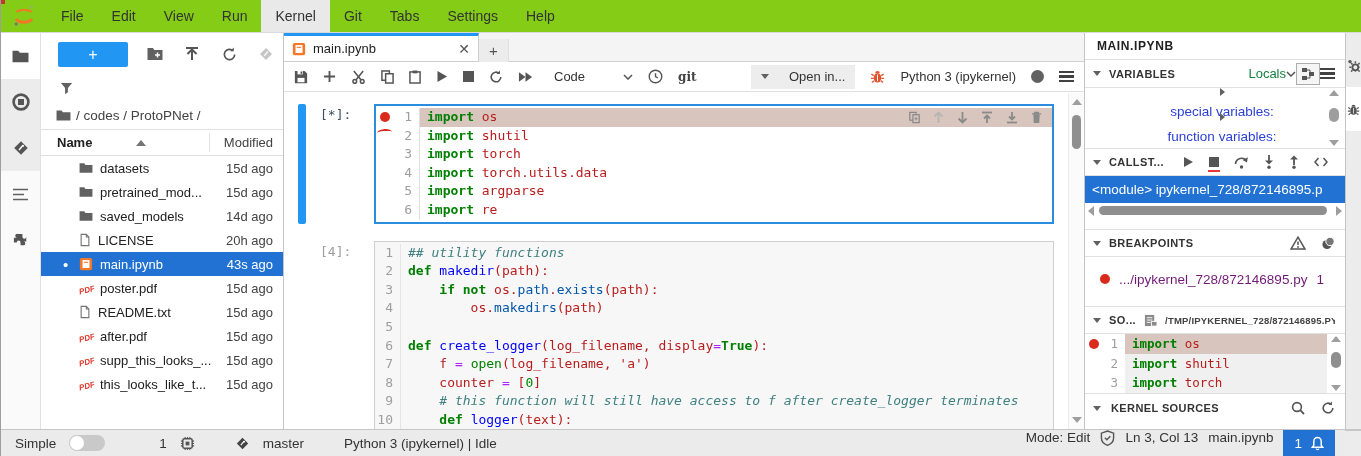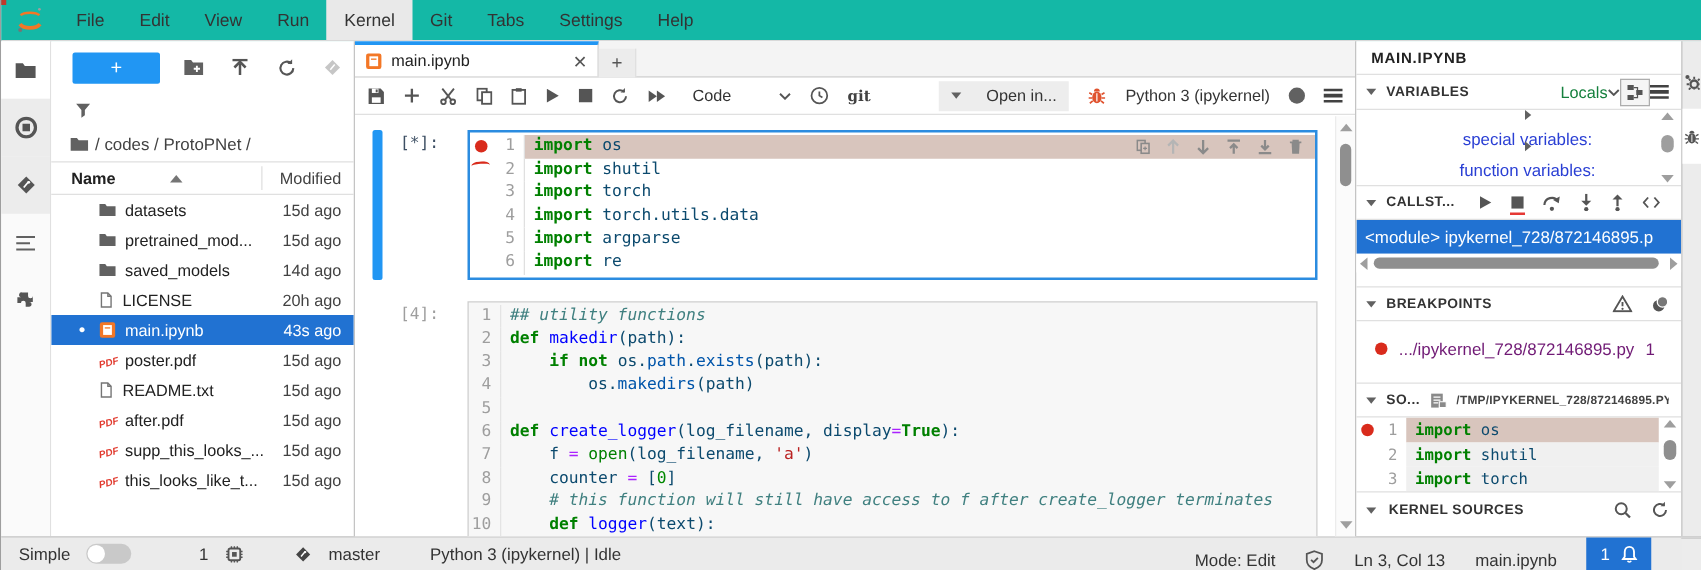--- a/index.html
+++ b/index.html
@@ -3,21 +3,21 @@
 <meta charset="utf-8">
 <style>
   * { margin:0; padding:0; box-sizing:border-box; }
   html,body { width:1361px; height:456px; overflow:hidden; }
   body { font-family:"Liberation Sans",sans-serif; font-size:13px; color:#212121; background:#fff; }
   svg { display:block; }
   .app { width:1361px; height:456px; display:flex; flex-direction:column; position:relative; border-left:1px solid #9e9e9e; }
   .corner-mark { position:absolute; left:0; top:0; width:4px; height:4px; background:#c0392b; z-index:9; }
 
   
-  .menubar { height:33px; background:#14b8a6; border-bottom:1px solid #d9d9d9; display:flex; align-items:stretch; flex:none; }
+  .menubar { height:33px; background:#84cc16; border-bottom:1px solid #d9d9d9; display:flex; align-items:stretch; flex:none; }
   .logo { width:46px; display:flex; align-items:center; justify-content:center; }
   .menu-item { padding:0 14px; display:flex; align-items:center; font-size:14px; color:#333; cursor:default; }
   .menu-item.active { background:#e9e9e9; }
 
   .main-row { flex:1; display:flex; min-height:0; }
 
   
   .activity-bar { width:40px; background:#fafafa; border-right:1px solid #e0e0e0; flex:none; display:flex; flex-direction:column; }
   .act-item { height:46px; display:flex; align-items:center; justify-content:center; color:#616161; }
   .act-item.current { background:#fff; }
@@ -77,21 +77,21 @@
   .code-text { flex:1; padding-left:7px; }
   .code-line.hl .code-text { background:#d8c5bd; }
   .tok-kw { color:#008000; font-weight:bold; }
   .tok-bi { color:#008000; }
   .tok-def { color:#0000ff; }
   .tok-prop { color:#0055aa; }
   .tok-str { color:#ba2121; }
   .tok-com { color:#408080; font-style:italic; }
   .tok-op { color:#aa22ff; }
   .tok-num { color:#008800; }
-  .tok-pl { color:#0c4a6e; }
+  .tok-pl { color:#b91c1c; }
   .cell-toolbar { position:absolute; top:3px; right:10px; display:flex; gap:13px; align-items:center; height:17px; }
 
   
   .nb-scroll { position:absolute; top:60px; bottom:0; right:0; width:16px; background:#fbfbfb; border-left:1px solid #ececec; }
   .sb-arrow-up, .sb-arrow-down { position:absolute; left:3px; width:0; height:0; border-left:5px solid transparent; border-right:5px solid transparent; }
   .sb-arrow-up { top:6px; border-bottom:6px solid #9e9e9e; }
   .sb-arrow-down { bottom:6px; border-top:6px solid #9e9e9e; }
   .nb-thumb { position:absolute; top:22px; left:3px; width:9px; height:34px; border-radius:5px; background:#8f8f8f; }
 
   
@@ -131,21 +131,21 @@
   .ks-icons { margin-left:auto; display:flex; gap:16px; align-items:center; }
 
   
   .right-strip { width:16px; flex:none; background:#ececec; border-left:1px solid #c4c4c4; display:flex; flex-direction:column; align-items:center; }
   .strip-tab { height:44px; width:100%; display:flex; align-items:center; justify-content:center; }
   .strip-tab.current { background:#fff; }
 
   
   .statusbar { height:27px; flex:none; background:#ebebeb; border-top:1px solid #c6c6c6; display:flex; align-items:center; font-size:13.5px; color:#333; }
   .sb-left { display:flex; align-items:center; gap:13px; padding-left:14px; }
-  .sb-right { margin-left:auto; display:flex; align-items:flex-end; gap:24px; height:100%; }
+  .sb-right { margin-left:auto; display:flex; align-items:flex-start; gap:10px; height:100%; }
   .toggle { width:36px; height:16px; border-radius:8px; background:#c9c9c9; position:relative; }
   .toggle .knob { position:absolute; left:1px; top:1px; width:14px; height:14px; border-radius:50%; background:#fff; }
   .sb-gap1 { width:28px; } .sb-gap2 { width:14px; }
   .notif-badge { height:100%; background:#2172d2; color:#fff; display:flex; align-items:center; gap:9px; padding:0 11px; font-size:13.5px; }
 </style>
 </head>
 <body>
 
 <div class="app">
   <div class="corner-mark"></div>

